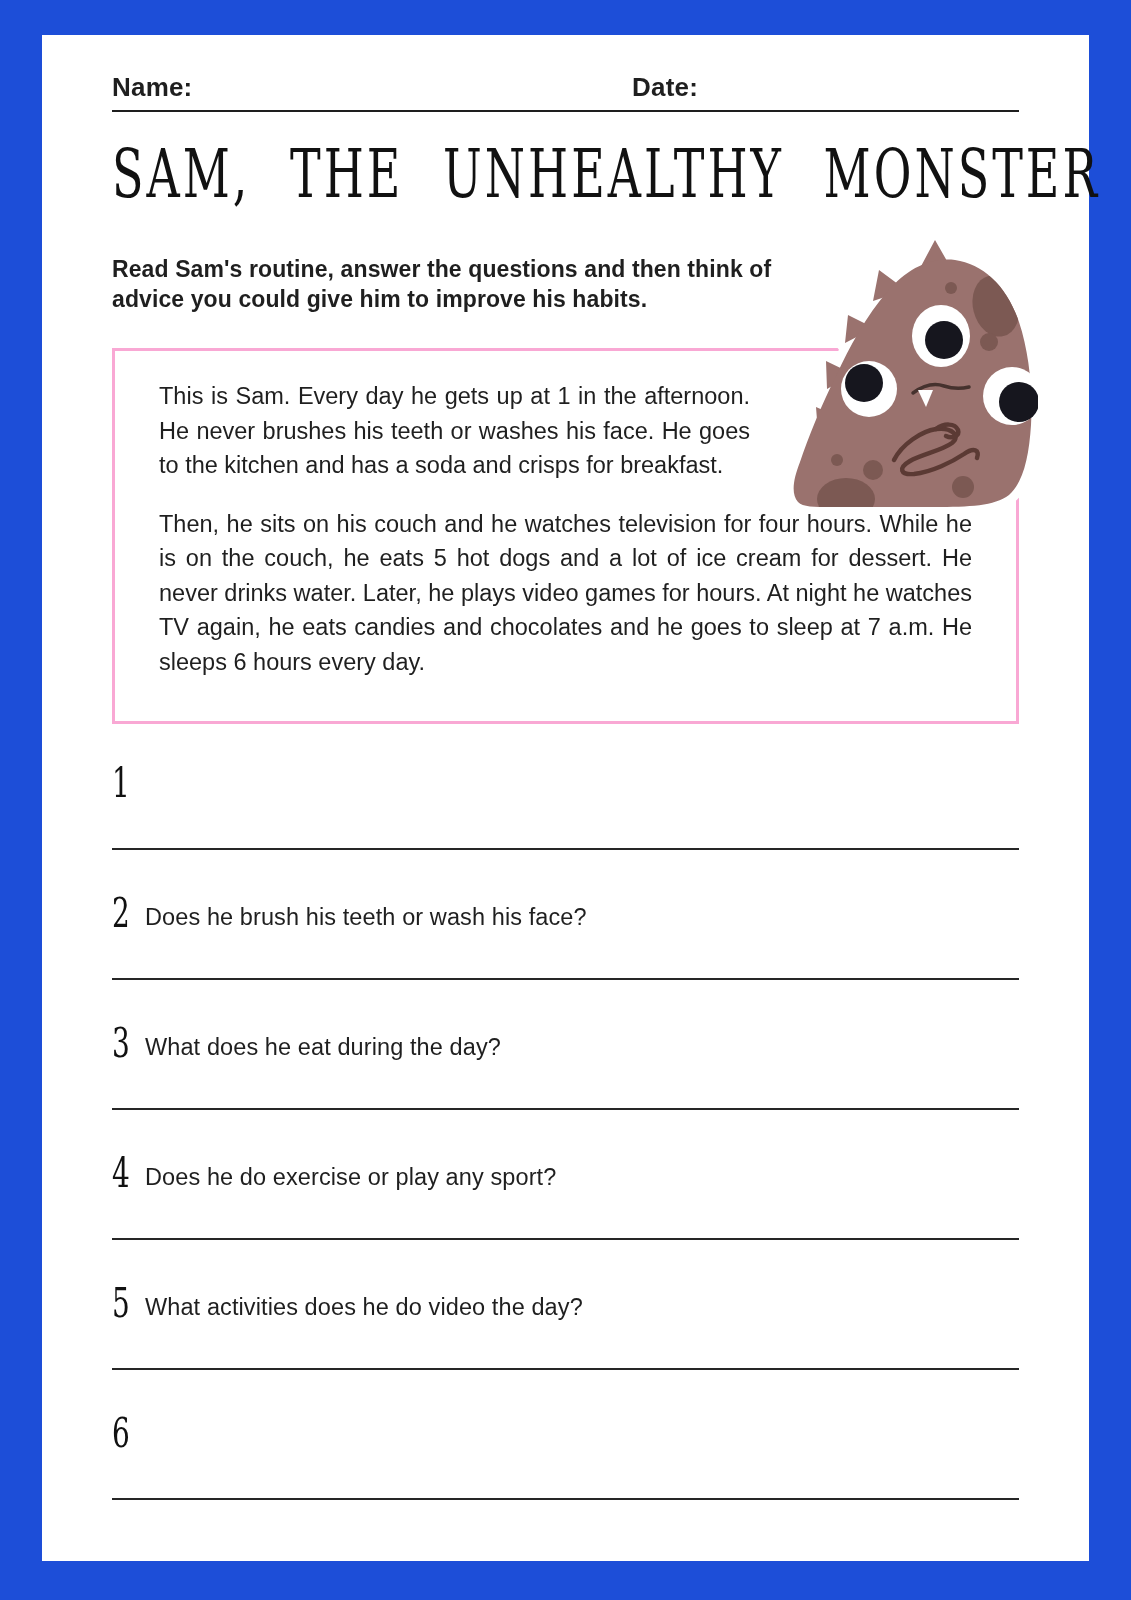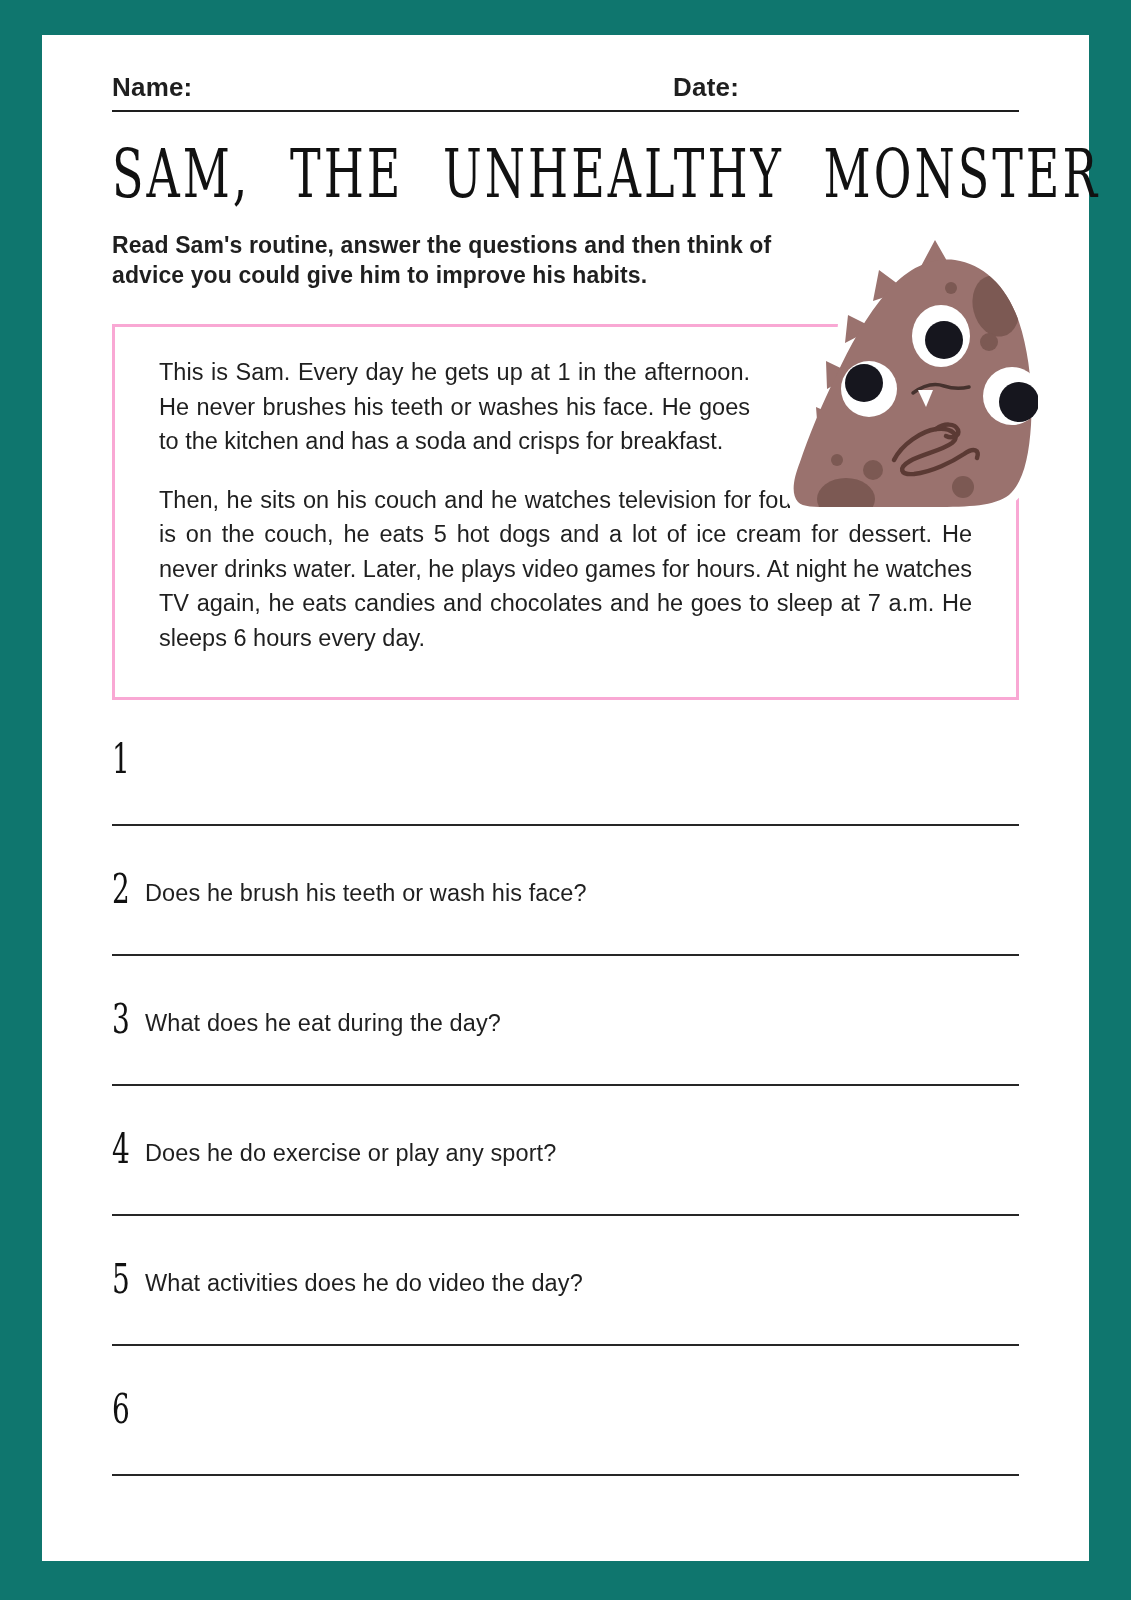--- a/index.html
+++ b/index.html
@@ -4,39 +4,39 @@
 <style>
   * { margin: 0; padding: 0; box-sizing: border-box; }
   html, body { background: #ddd4ce; }
   body {
     width: 1131px; height: 1600px;
     font-family: "Liberation Sans", sans-serif;
     color: #1f1f1f;
   }
   .frame {
     width: 1131px; height: 1600px;
-    background: #0f766e;
+    background: #1d4ed8;
     padding: 35px 42px 39px 42px;
   }
   .page {
     width: 1047px; height: 1526px;
     background: #ffffff;
     position: relative;
     padding: 0 70px;
   }
 
   
   .header-row {
     padding-top: 37px;
     position: relative;
     font-size: 26px;
     font-weight: 600;
     letter-spacing: .2px;
   }
-  .date-label { position: absolute; left: 561px; top: 37px; }
+  .date-label { position: absolute; left: 520px; top: 37px; }
   .header-line {
     margin-top: 7px;
     border-bottom: 2.5px solid #1e1e1e;
   }
 
   
   .title {
     margin-top: 22px;
     height: 88px;
     text-align: center;
@@ -50,21 +50,21 @@
     letter-spacing: 3px;
     word-spacing: 22px;
     color: #111111;
     transform: scaleY(1.45);
     transform-origin: center 60%;
     line-height: 88px;
   }
 
   
   .instructions {
-    margin-top: 8px;
+    margin-top: 32px;
     max-width: 672px;
     font-size: 23px;
     font-weight: 700;
     line-height: 30px;
     letter-spacing: .1px;
   }
 
   
   .passage-box {
     margin-top: 34px;

